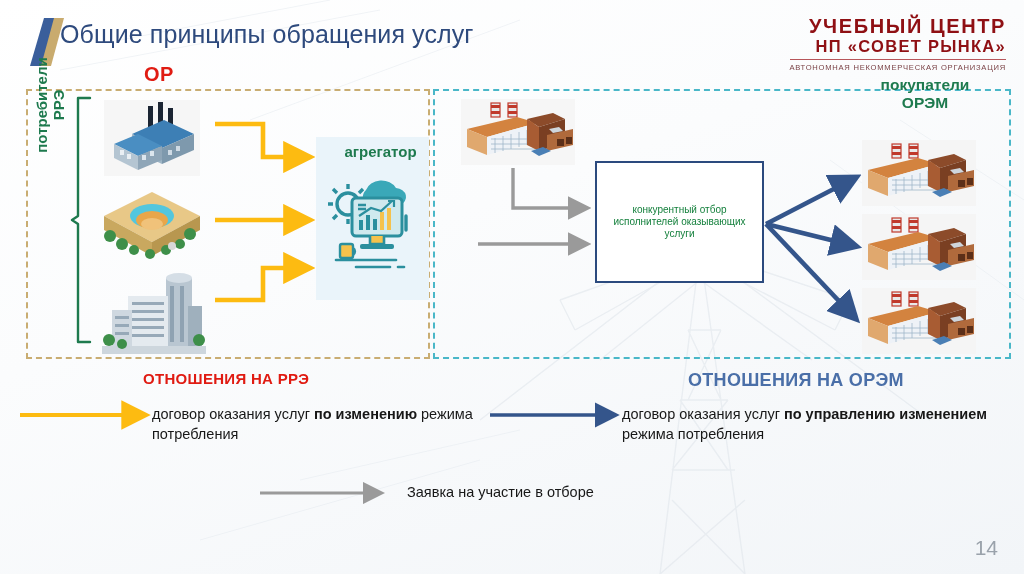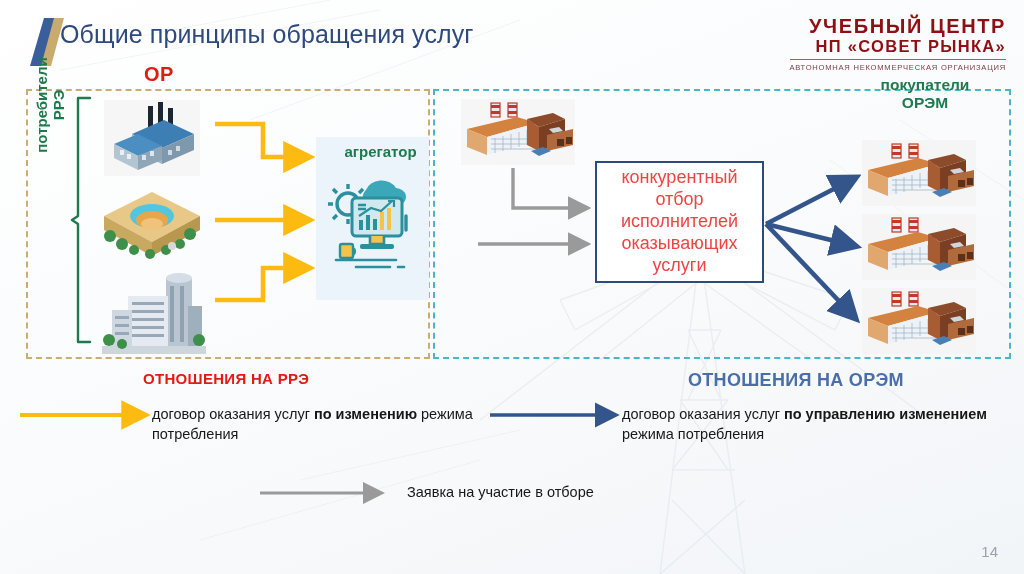--- a/index.html
+++ b/index.html
@@ -161,22 +161,22 @@
     left: 595px; top: 161px;
     width: 169px; height: 122px;
     border: 2px solid #2b4a7e;
     background: #ffffff;
     box-sizing: border-box;
     display: flex;
     align-items: center;
     justify-content: center;
   }
   .aou-text {
-    font-size: 18px;
-    color: #ef4444;
+    font-size: 10px;
+    color: #15803d;
     line-height: 1.22;
     text-align: center;
     padding: 0 6px;
   }
   .aou-label {
     position: absolute;
     left: 595px; top: 291px;
     width: 169px;
     text-align: center;
     font-size: 17px;
@@ -228,21 +228,21 @@
     line-height: 1.38;
   }
   .legend-text b { font-weight: bold; }
   .lt-left  { left: 152px; top: 404px; width: 330px; }
   .lt-right { left: 622px; top: 404px; width: 390px; }
   .lt-mid   { left: 407px; top: 482px; width: 330px; }
 
   .pagenum {
     position: absolute;
     right: 26px; bottom: 14px;
-    font-size: 15px;
+    font-size: 21px;
     color: #9aa2ab;
   }
 </style>
 </head>
 <body>
 
 <div id="slide">
 
   <svg class="watermark" viewBox="0 0 1024 574" preserveAspectRatio="none">
     <g stroke="#dde3e9" stroke-width="1.4" fill="none" opacity="0.95">

